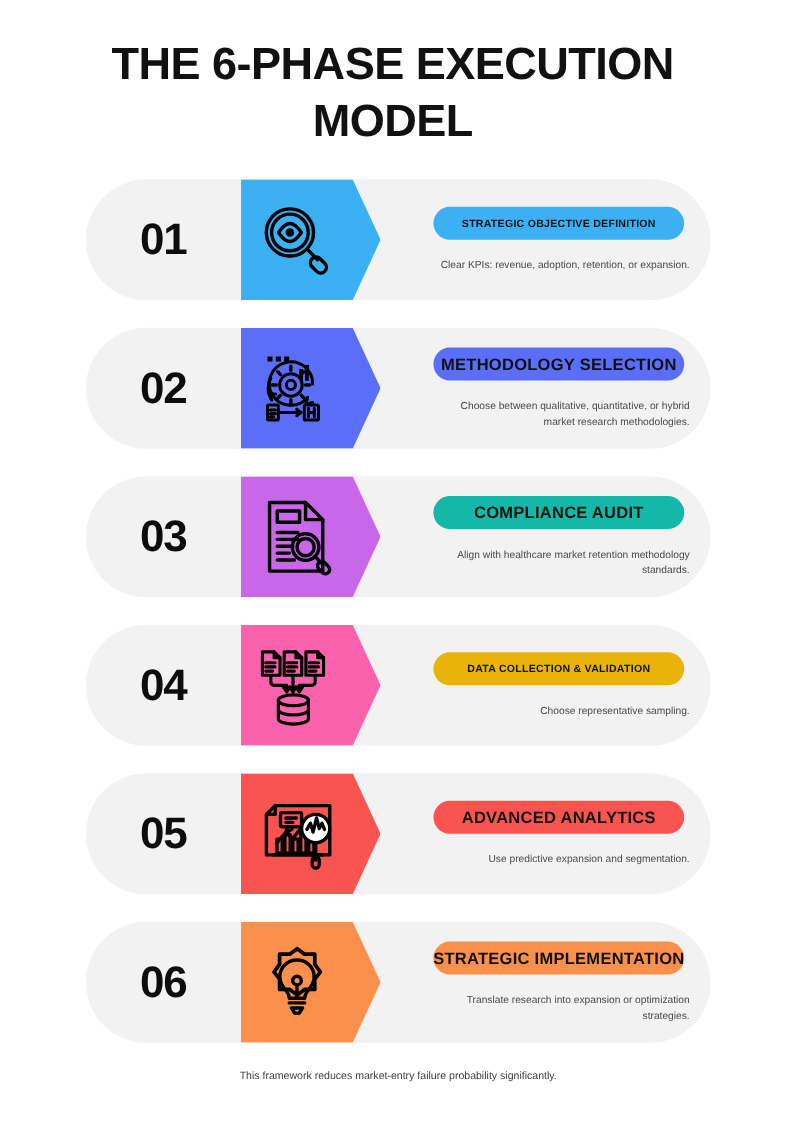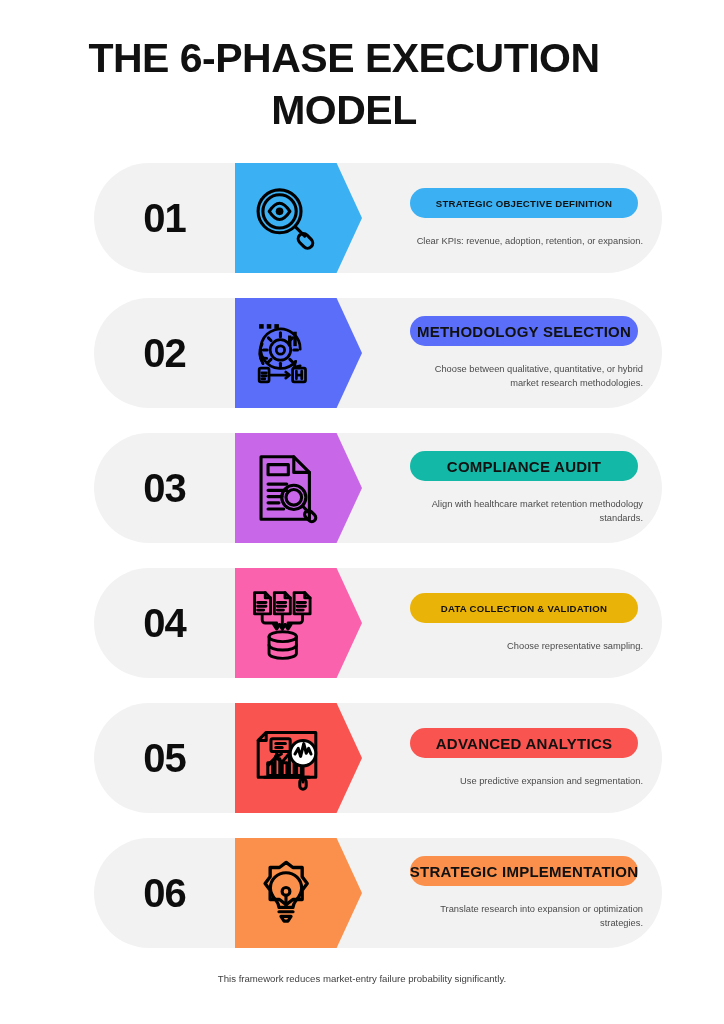--- a/index.html
+++ b/index.html
@@ -16,38 +16,38 @@
     position: relative;
     width: 724px;
     height: 1024px;
     background: #ffffff;
   }
 
   
   .title-wrap {
     position: absolute;
     top: 32px;
-    left: 44px;
+    left: 57px;
     width: 600px;
     text-align: center;
   }
   .title {
     font-size: 41px;
     line-height: 52px;
     font-weight: 700;
     letter-spacing: -0.5px;
     color: #111111;
     text-transform: uppercase;
   }
 
   
   .rows {
     position: absolute;
     top: 163px;
-    left: 94px;
+    left: 78px;
     width: 568px;
   }
 
   .row {
     position: relative;
     width: 568px;
     height: 110px;
     margin-bottom: 25px;
     background: #f2f2f2;
     border-radius: 55px;

